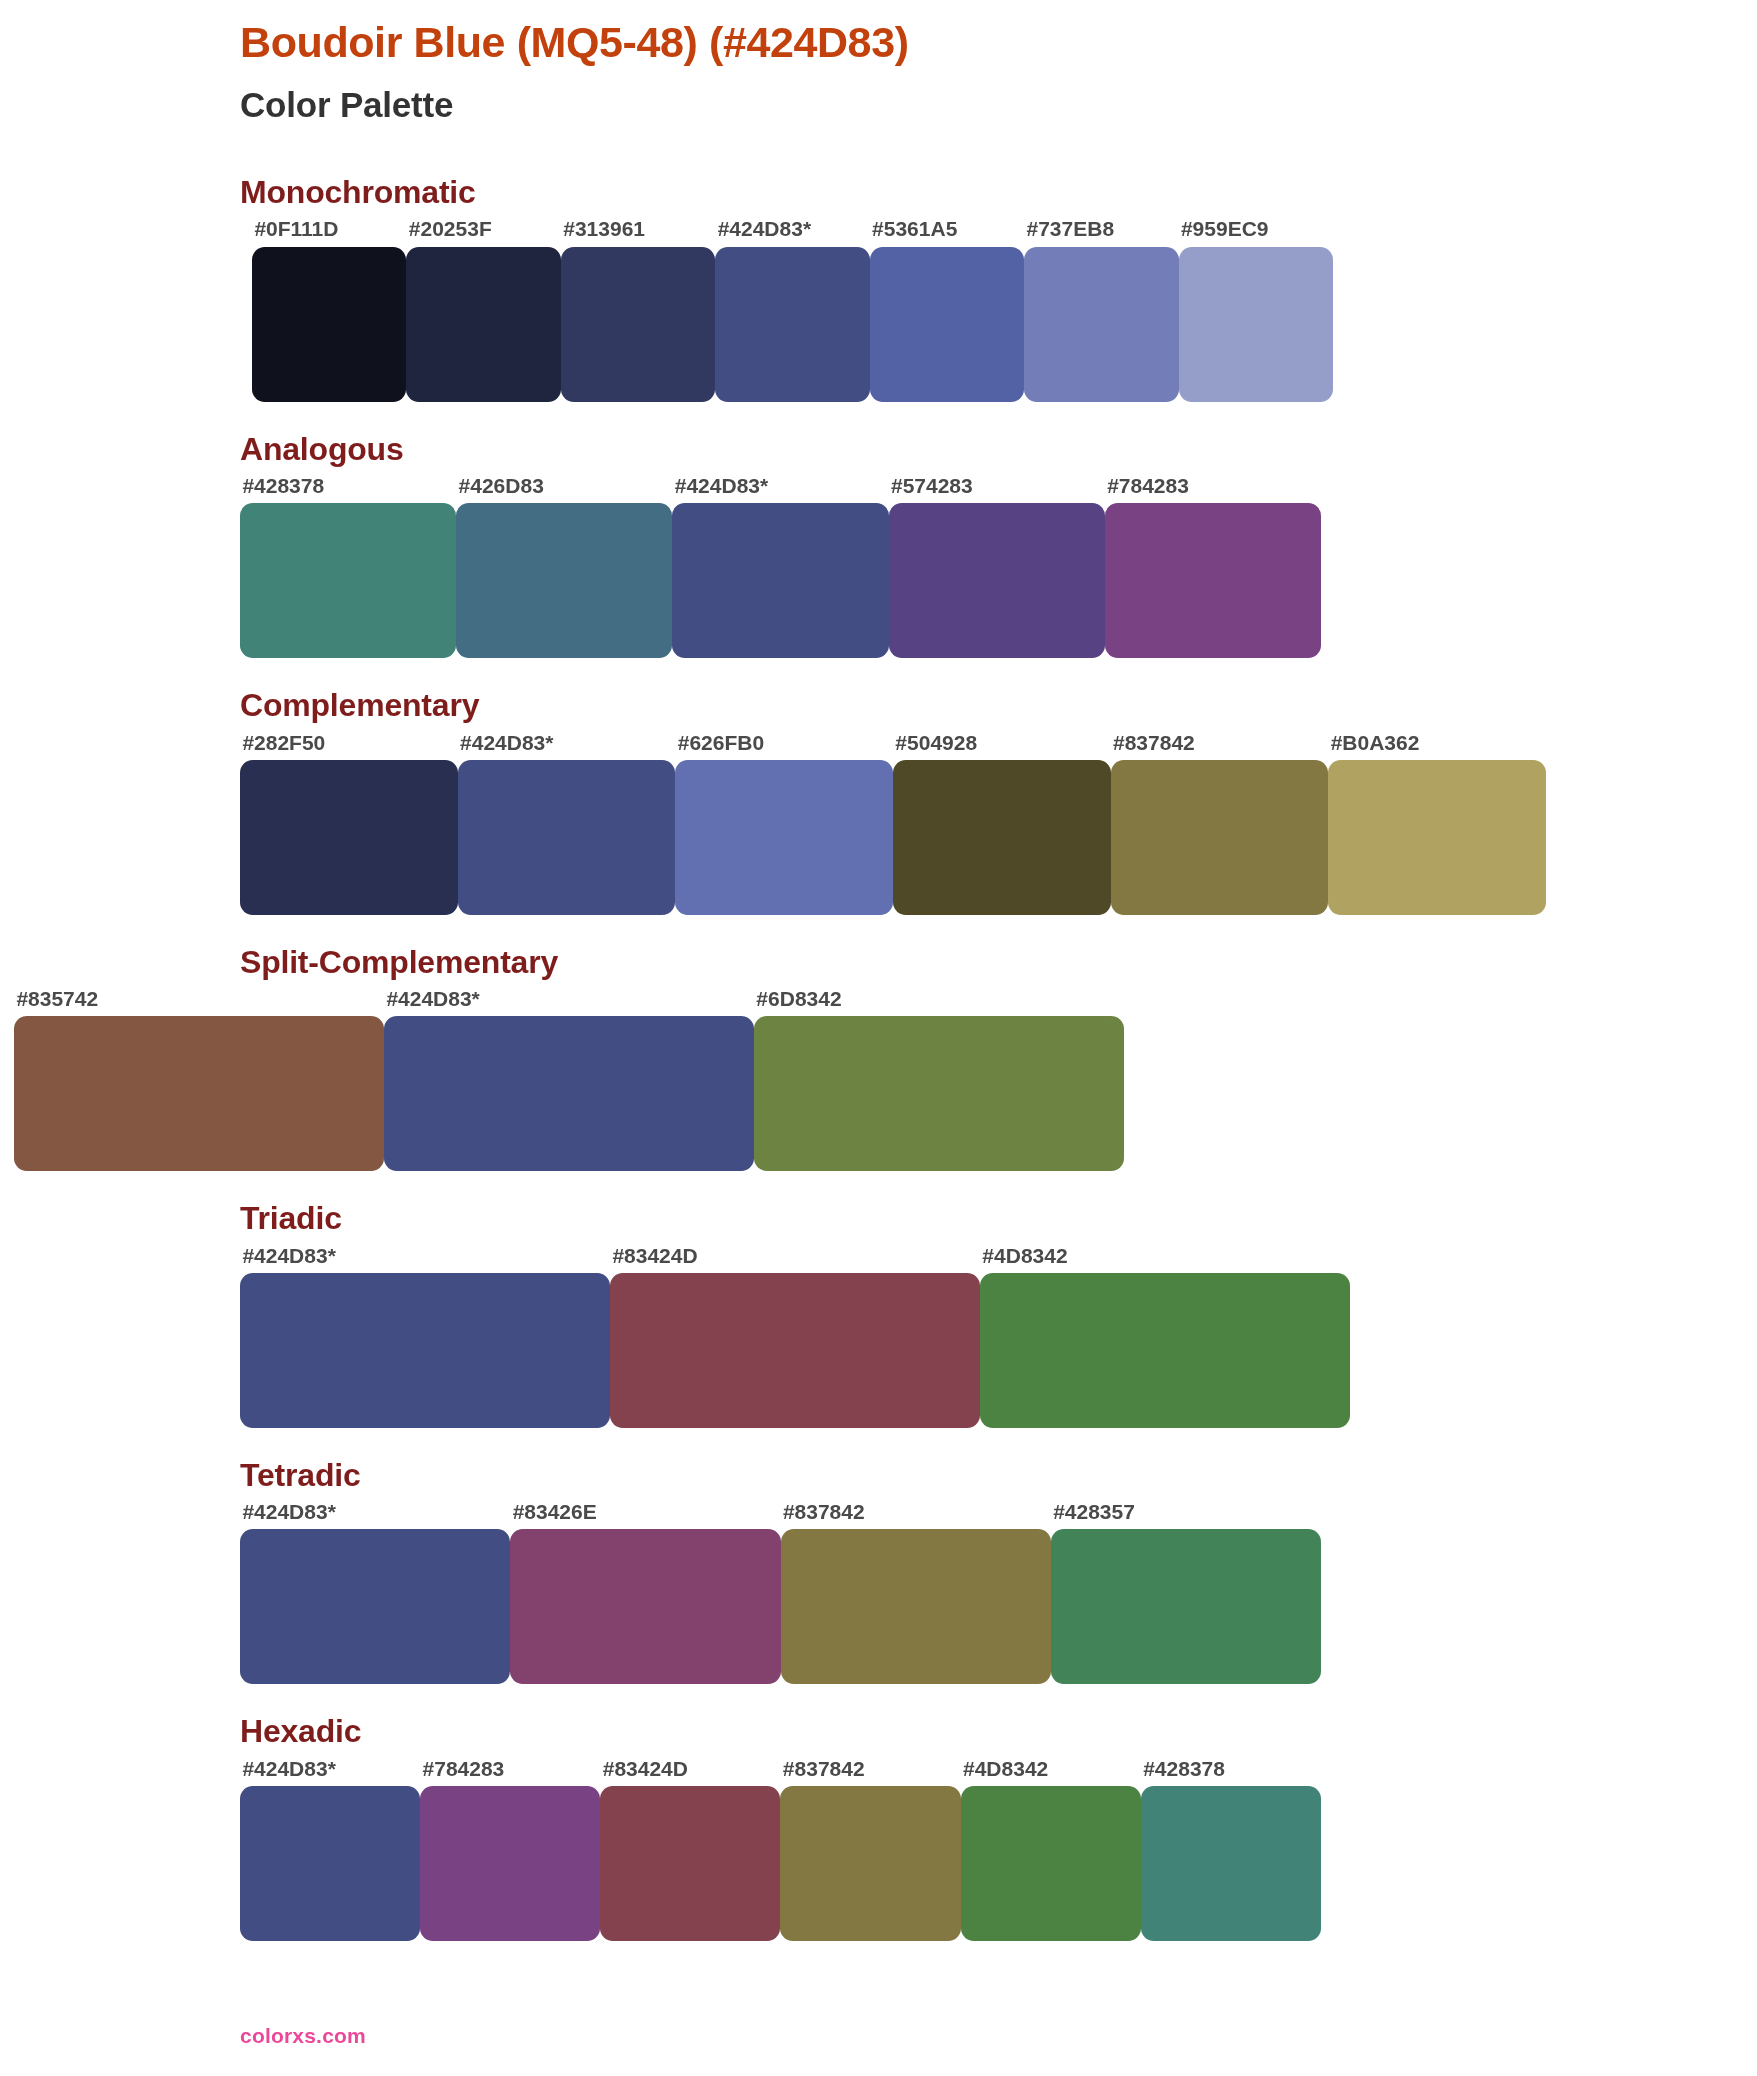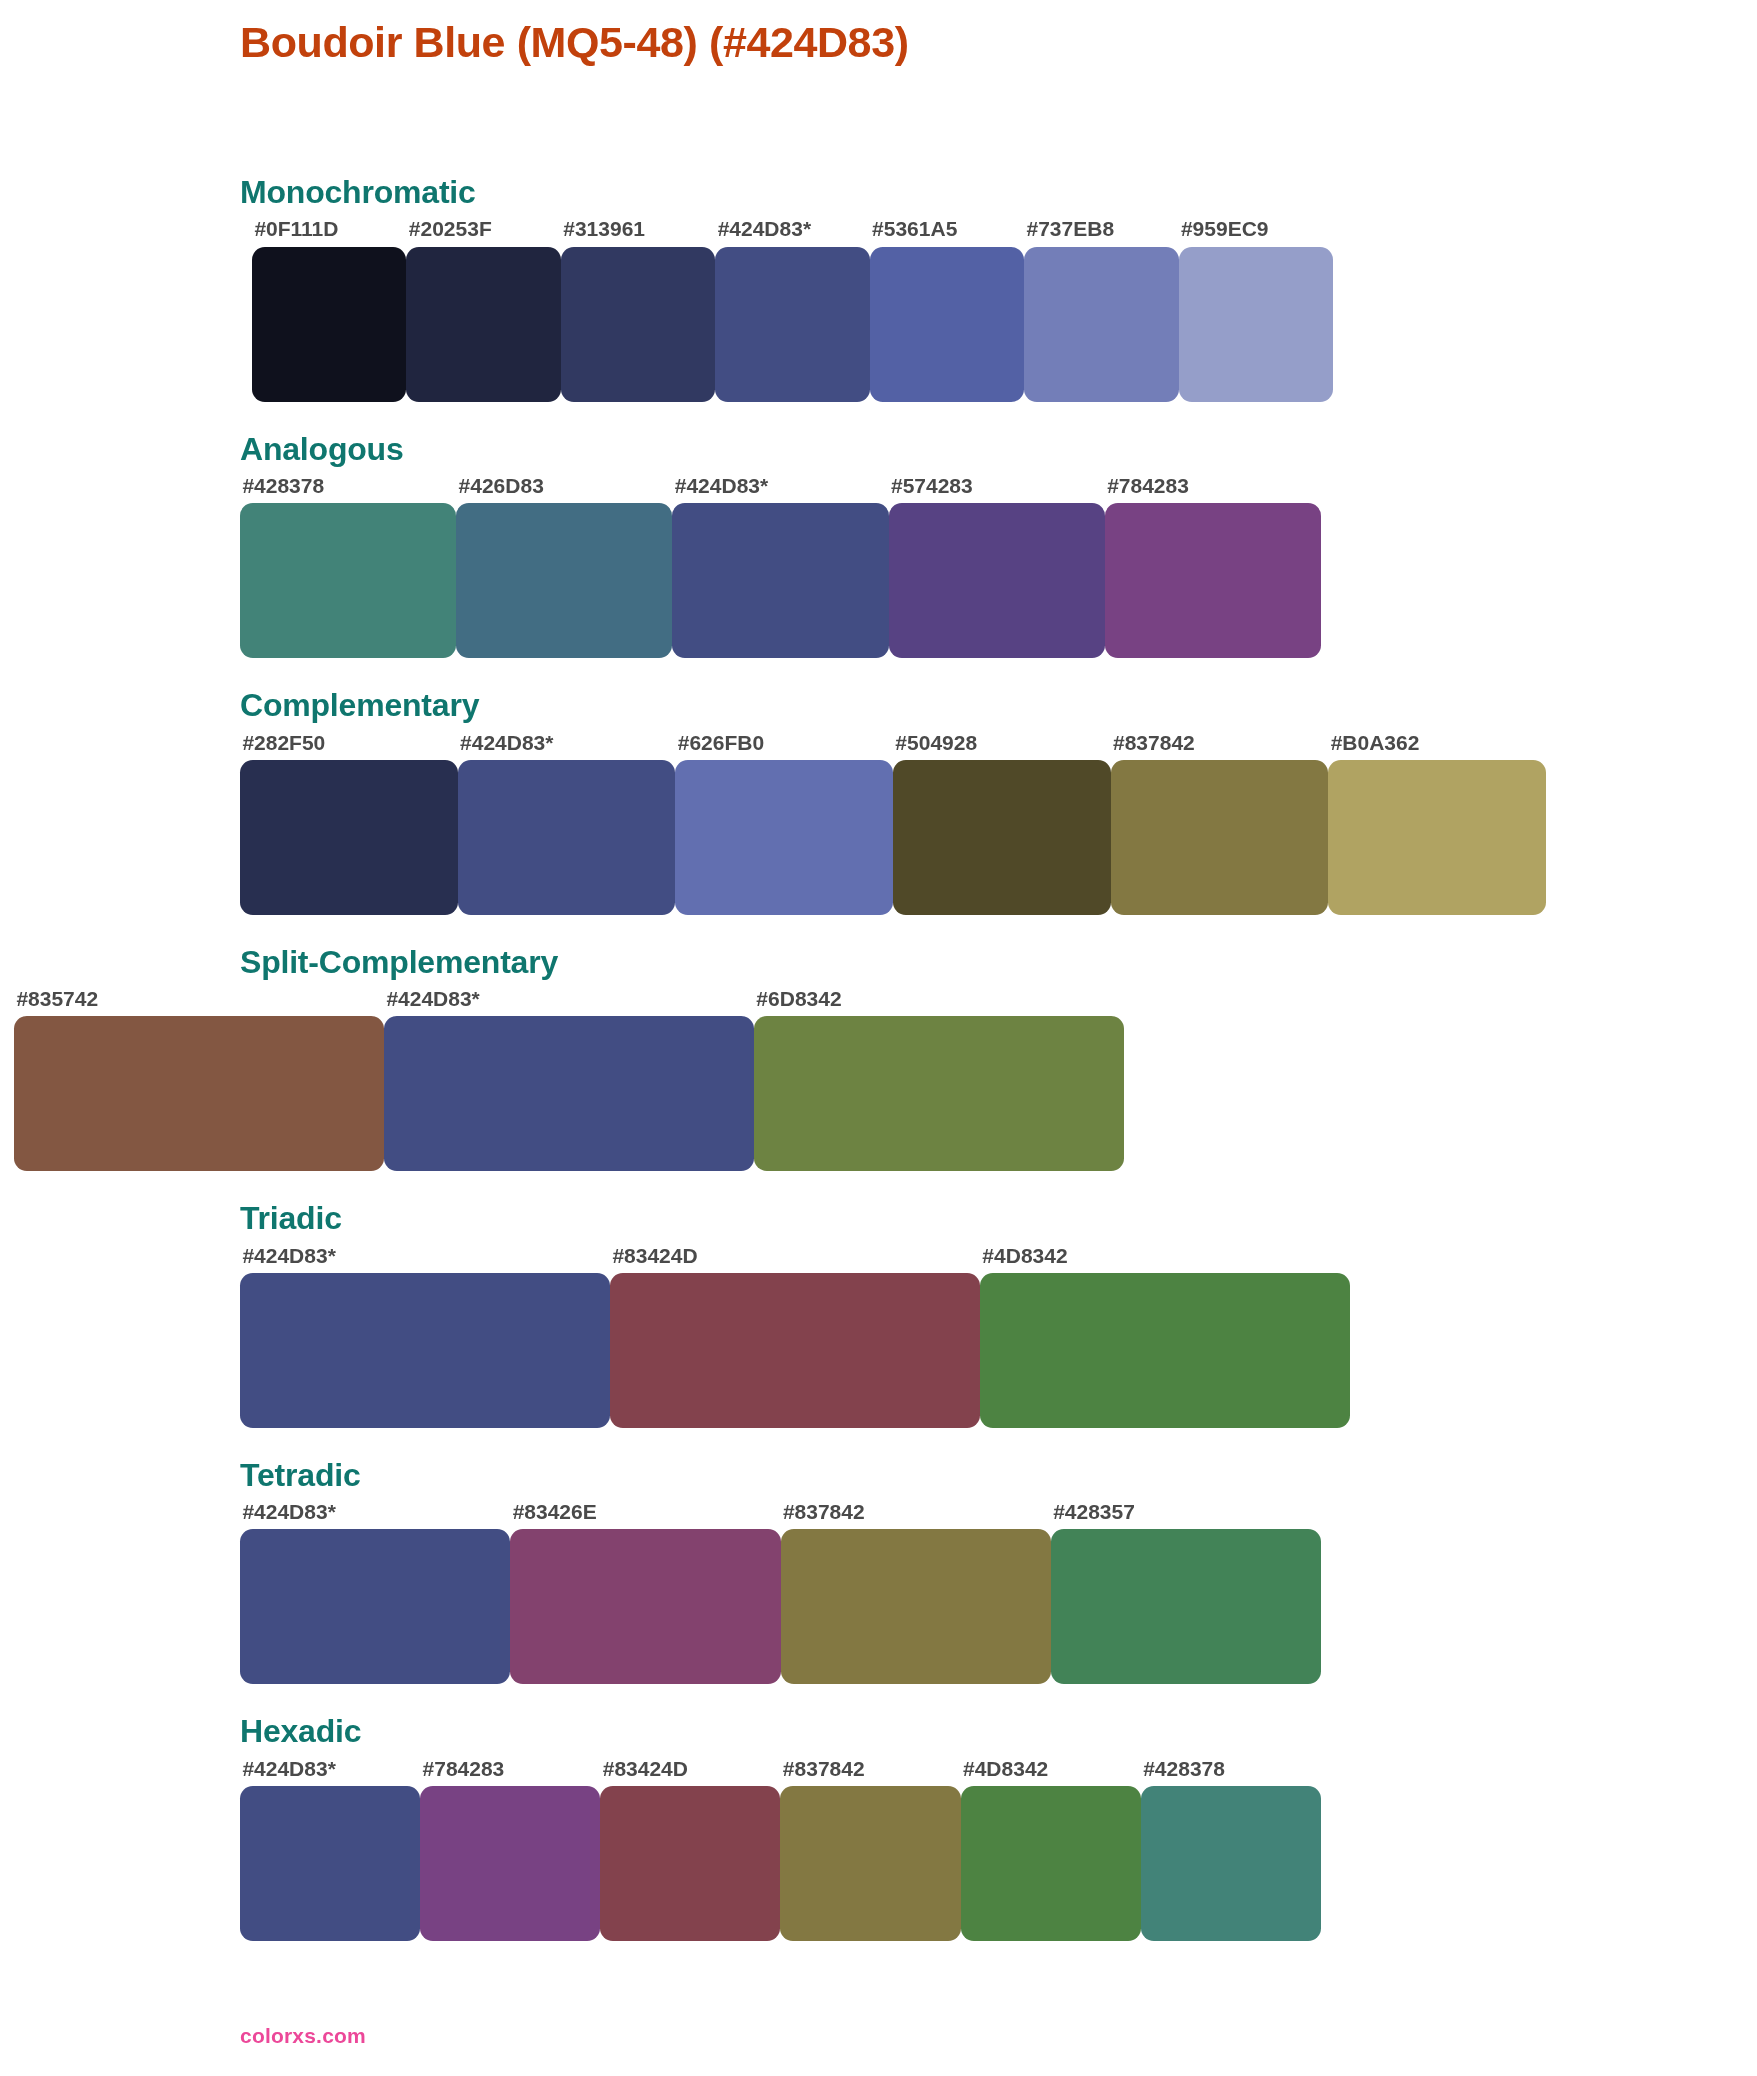--- a/index.html
+++ b/index.html
@@ -56,21 +56,21 @@
     top: 172px;
     width: 1757px;
   }
   .section {
     position: relative;
     margin: 0 0 27px 0;
   }
   .section-title {
     font-size: 32px;
     font-weight: bold;
-    color: #0f766e;
+    color: #7f1d1d;
     letter-spacing: -0.2px;
     margin: 0 0 6.4px 240px;
     line-height: 1.25;
   }
   .swatch-row {
     display: flex;
     margin-left: 240px;
     align-items: flex-start;
   }
   .swatch {
@@ -105,20 +105,21 @@
     letter-spacing: 0.2px;
   }
 </style>
 </head>
 <body>
 
 <div class="page">
 
   <div class="header">
     <h1 class="title">Boudoir Blue (MQ5-48) (#424D83)</h1>
+    <h2 class="subtitle">Color Palette</h2>
   </div>
 
   <div class="sections">
       <div class="section">
         <div class="section-title">Monochromatic</div>
         <div class="swatch-row" style="width: 1081px; padding-left: 12px;">
           <div class="swatch" style="width: 14.2857%;">
             <div class="swatch-label">#0F111D</div>
             <div class="swatch-chip" style="background: rgb(15, 17, 29);"></div>
           </div>

